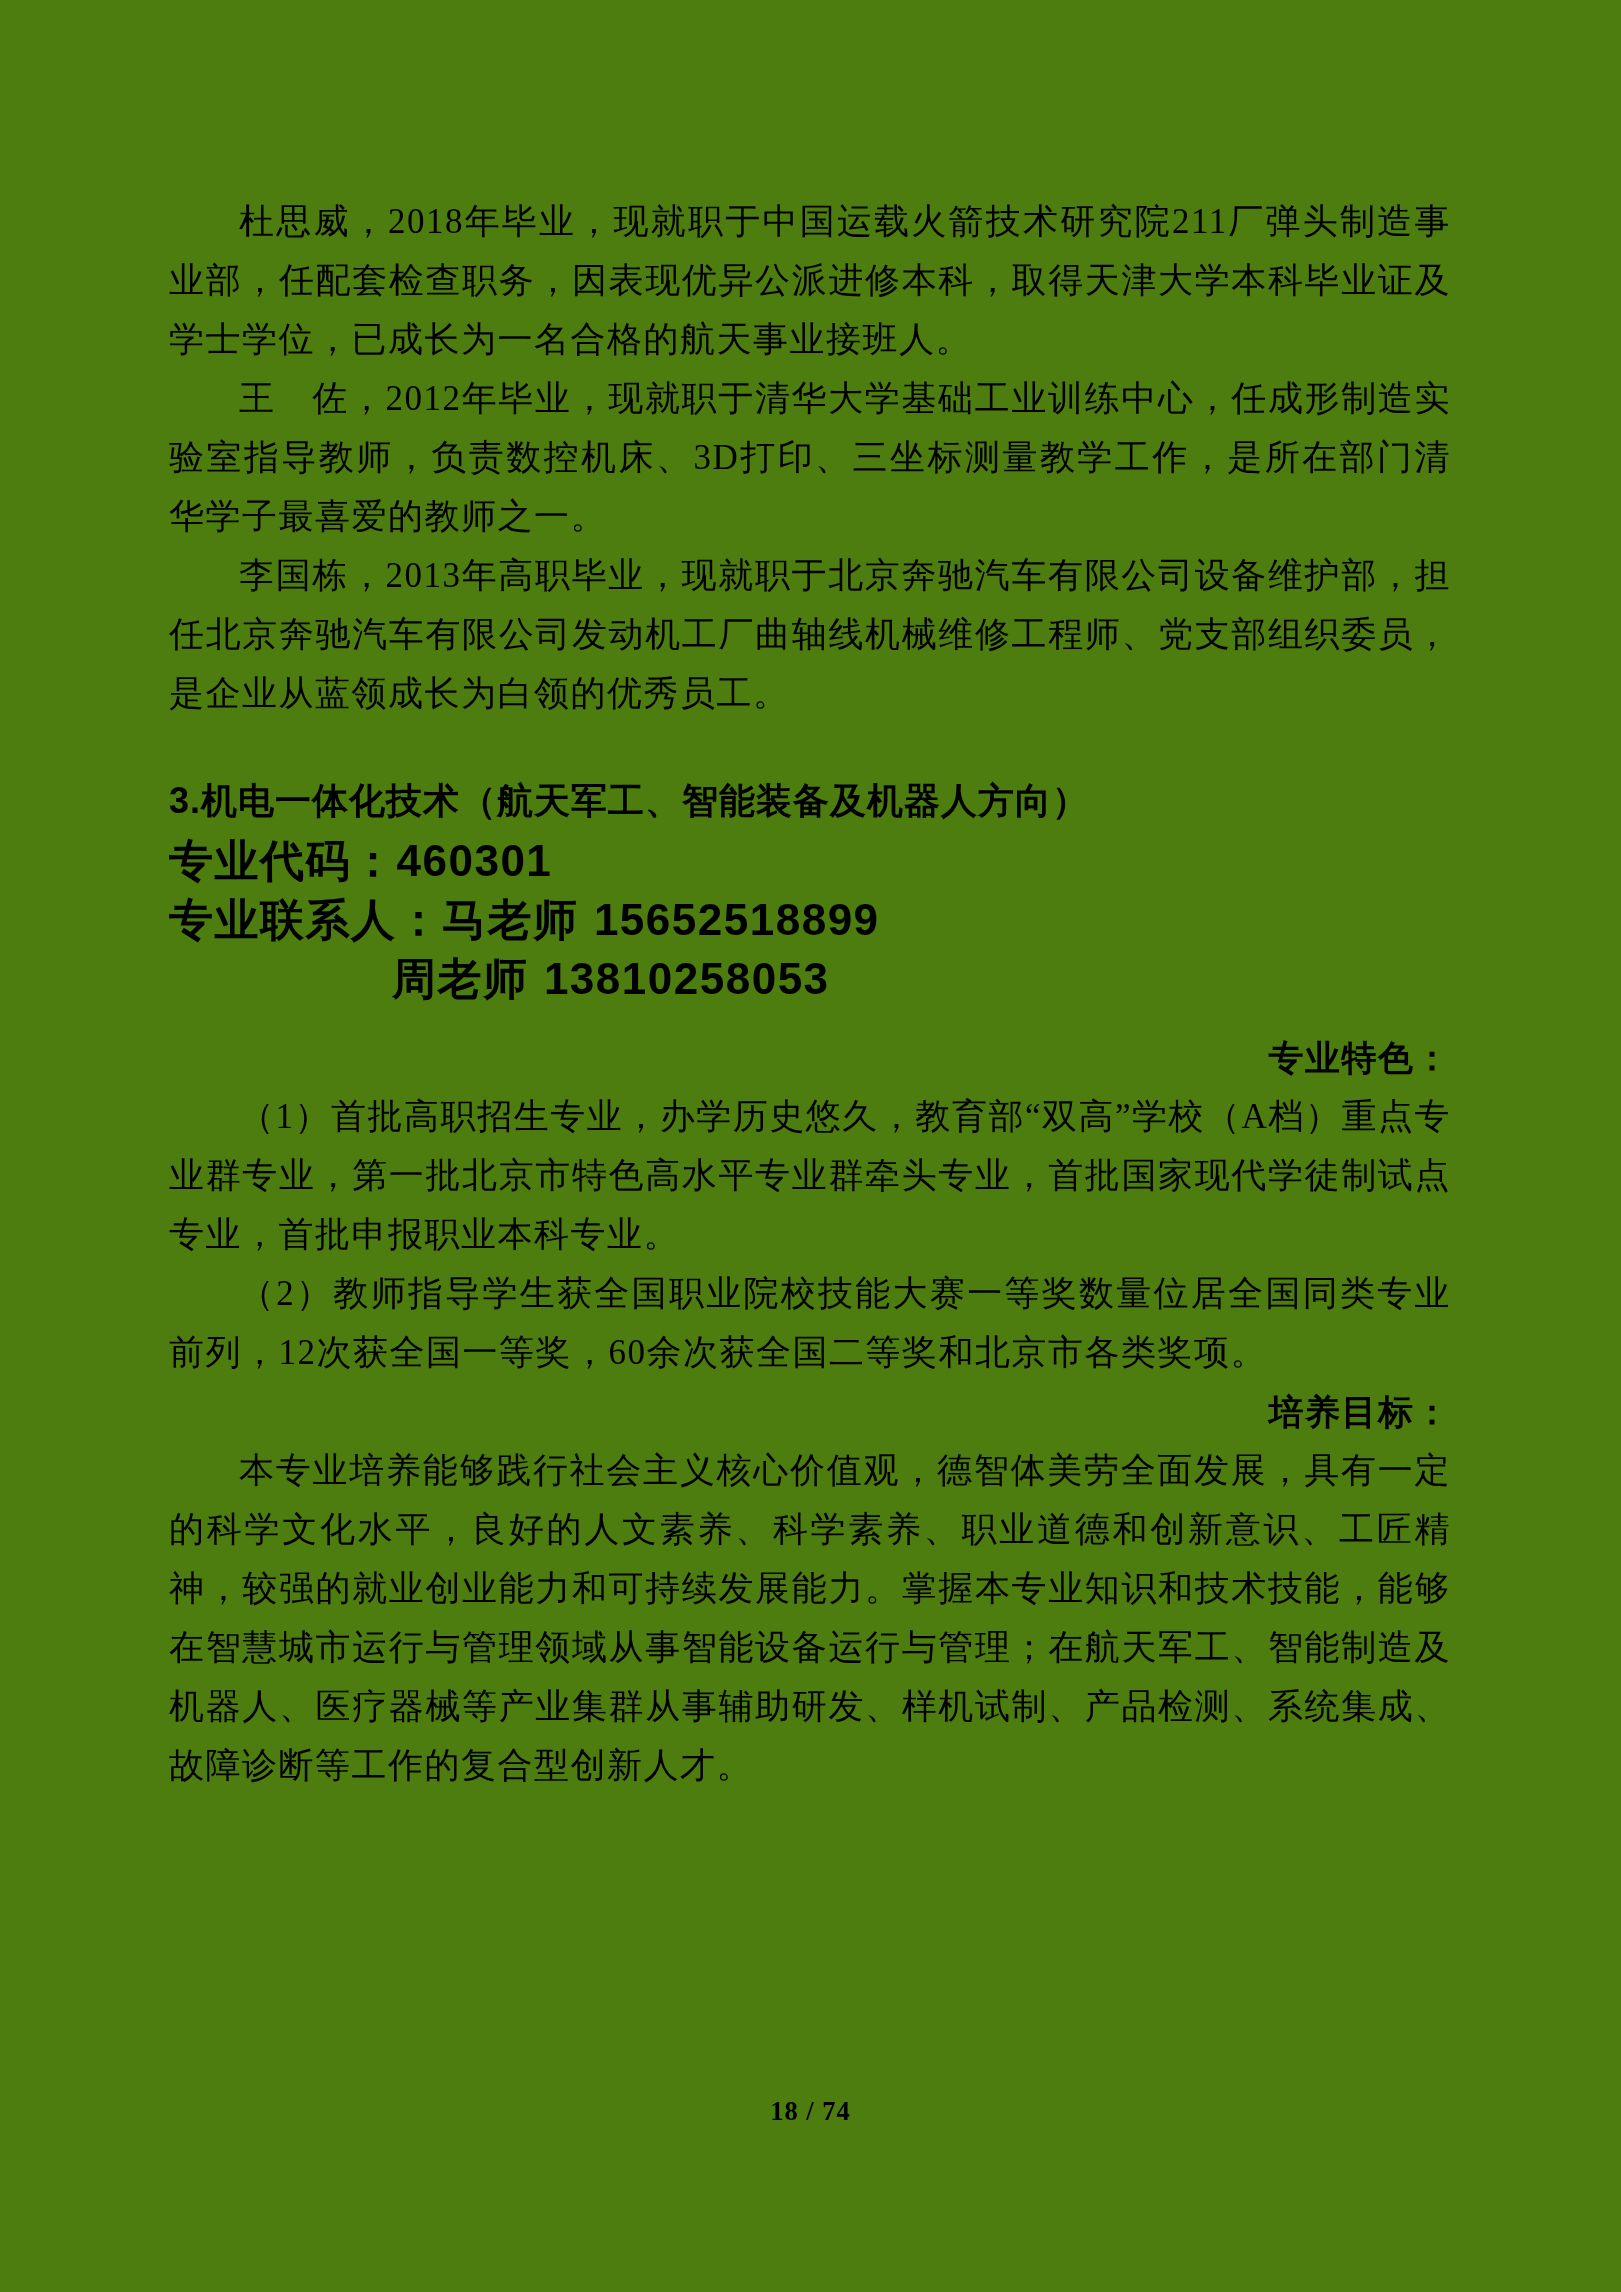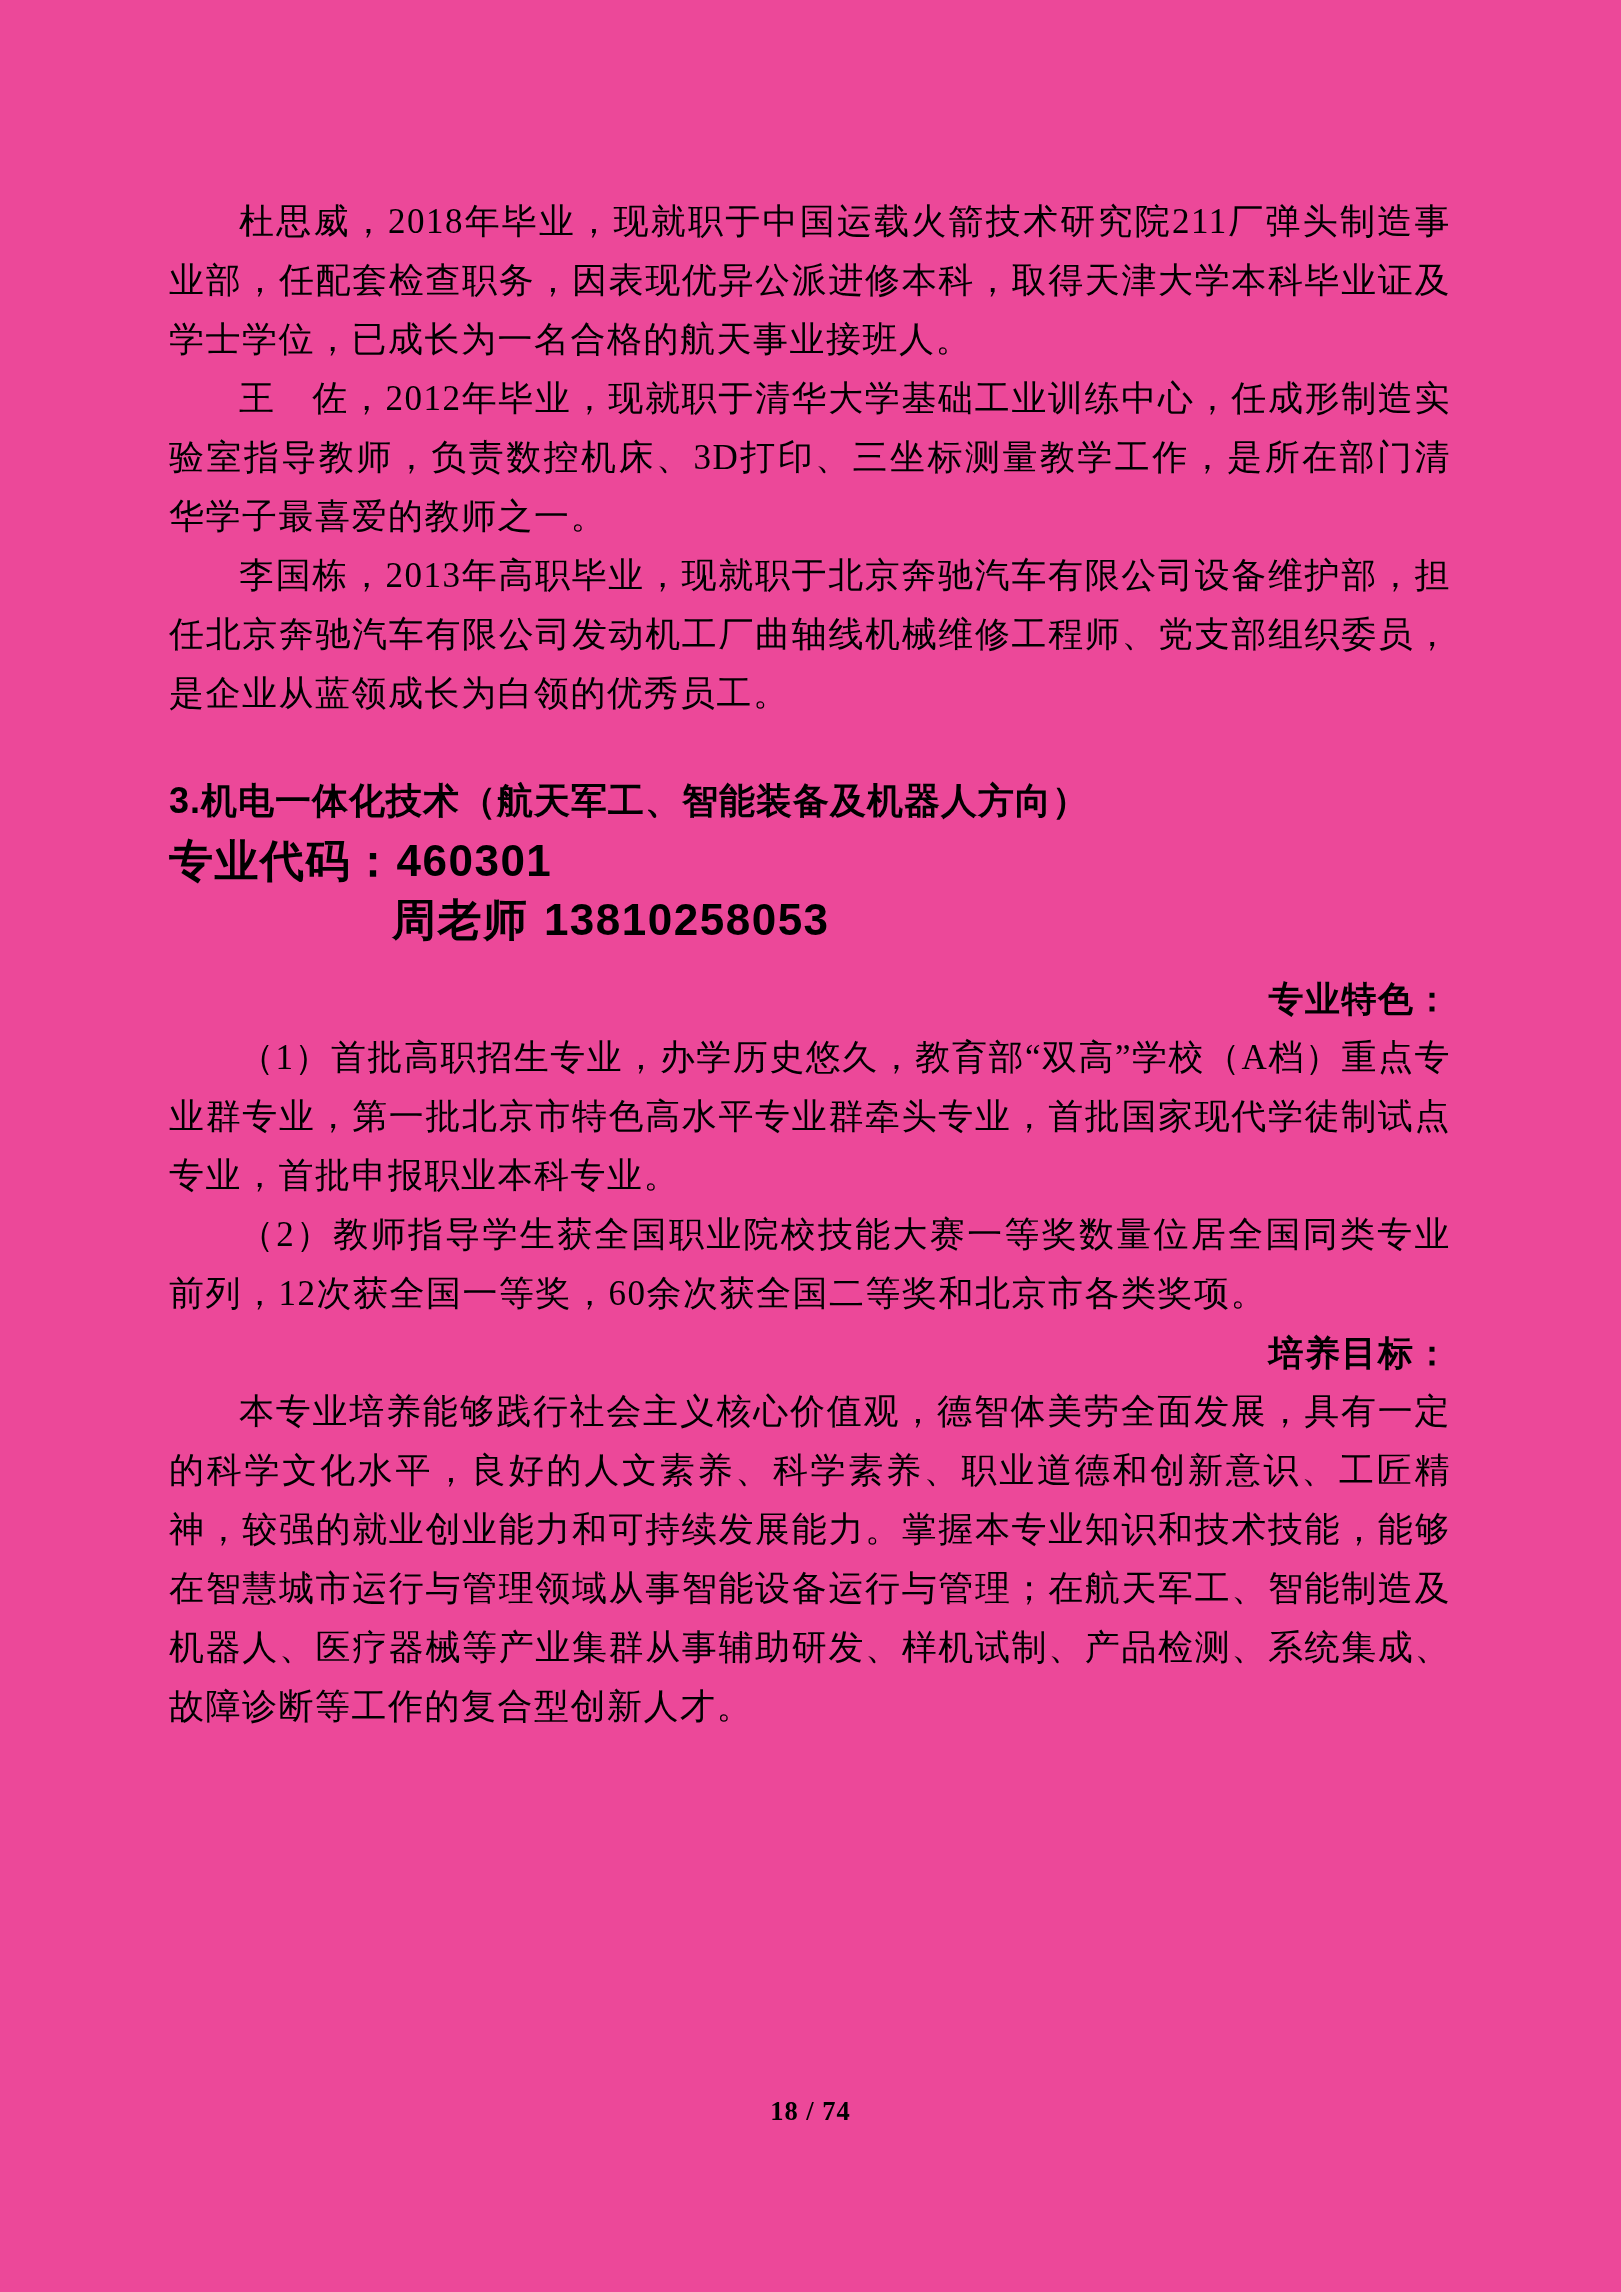--- a/index.html
+++ b/index.html
@@ -4,21 +4,21 @@
 <style>
   html, body {
     margin: 0;
     padding: 0;
     background: #ffffff;
   }
   .page {
     position: relative;
     width: 1621px;
     height: 2293px;
-    background: #ec4899;
+    background: #4d7c0f;
     color: #000000;
     font-family: "Liberation Serif", "DejaVu Serif", serif;
     overflow: hidden;
   }
   .content {
     position: absolute;
     left: 169px;
     top: 192px;
     width: 1282px;
   }
@@ -85,20 +85,23 @@
     <p class="body-para">王　佐，2012年毕业，现就职于清华大学基础工业训练中心，任成形制造实验室指导教师，负责数控机床、3D打印、三坐标测量教学工作，是所在部门清华学子最喜爱的教师之一。</p>
 
     <p class="body-para">李国栋，2013年高职毕业，现就职于北京奔驰汽车有限公司设备维护部，担任北京奔驰汽车有限公司发动机工厂曲轴线机械维修工程师、党支部组织委员，是企业从蓝领成长为白领的优秀员工。</p>
 
     <h2 class="section-heading">3.机电一体化技术（航天军工、智能装备及机器人方向）</h2>
 
     <div class="bold-line">
       <span>专业代码：</span><span>460301</span>
     </div>
 
+    <div class="bold-line">
+      <span>专业联系人：</span><span class="contact-name">马老师</span><span class="contact-phone">15652518899</span>
+    </div>
 
     <div class="bold-line contact-cont">
       <span class="contact-name">周老师</span><span class="contact-phone">13810258053</span>
     </div>
 
     <h3 class="block-label">专业特色：</h3>
 
     <p class="body-para">（1）首批高职招生专业，办学历史悠久，教育部“双高”学校（A档）重点专业群专业，第一批北京市特色高水平专业群牵头专业，首批国家现代学徒制试点专业，首批申报职业本科专业。</p>
 
     <p class="body-para">（2）教师指导学生获全国职业院校技能大赛一等奖数量位居全国同类专业前列，12次获全国一等奖，60余次获全国二等奖和北京市各类奖项。</p>

